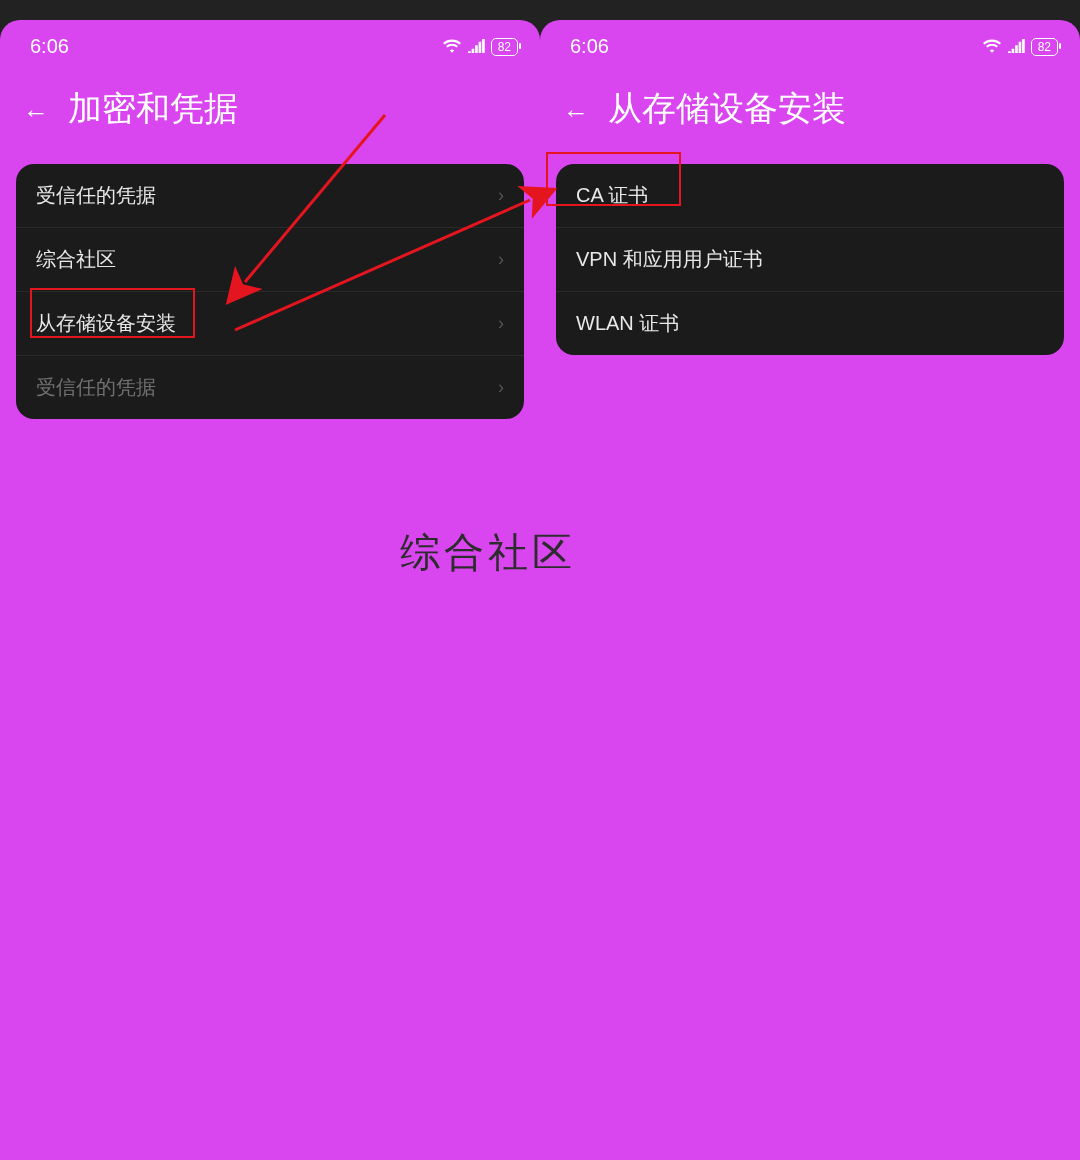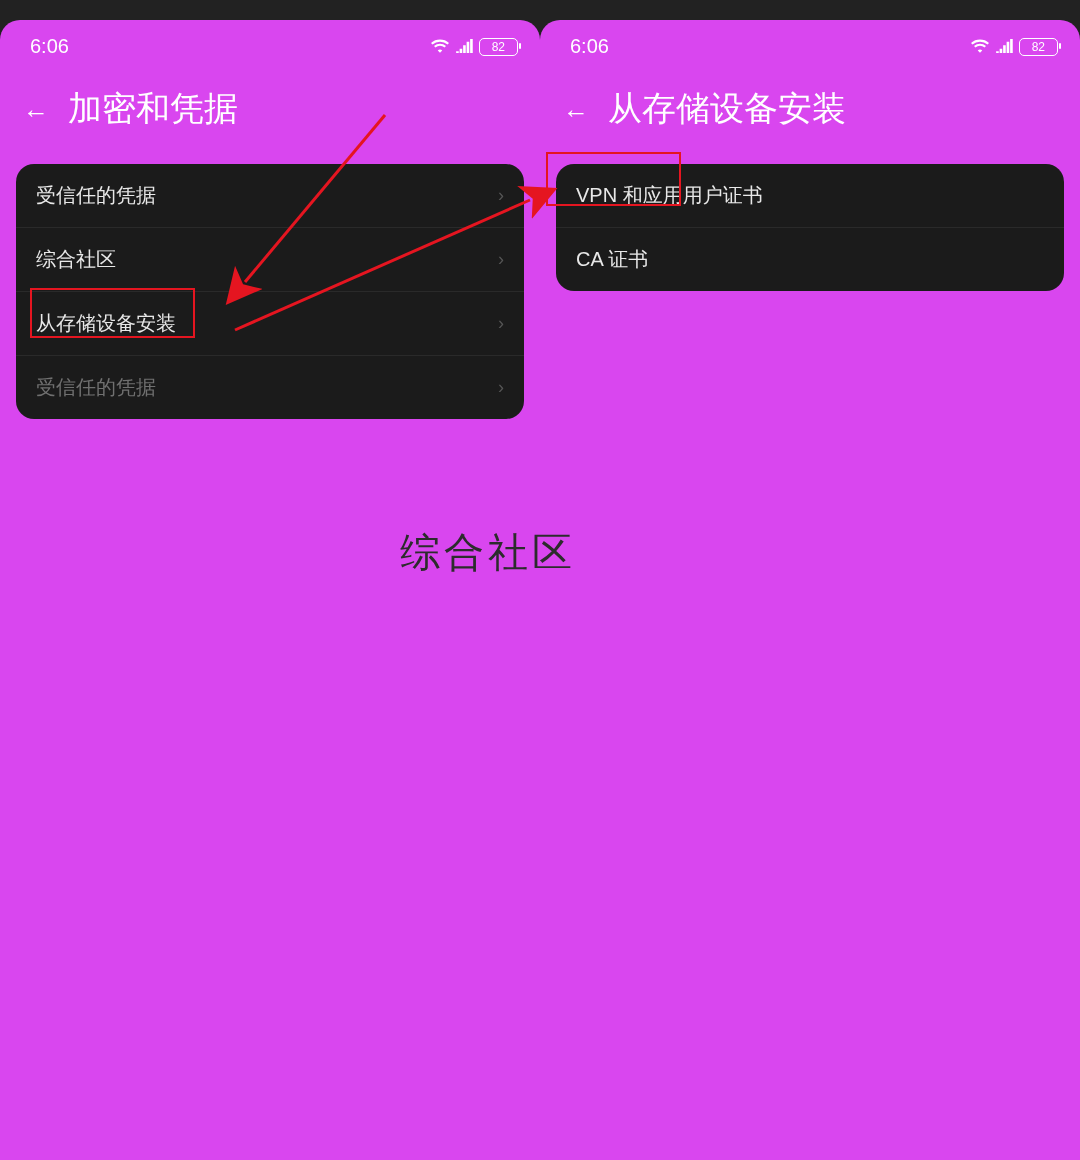--- a/index.html
+++ b/index.html
@@ -34,21 +34,21 @@
   .status-right {
     display: flex;
     align-items: center;
     gap: 6px;
   }
   .battery {
     display: inline-flex;
     align-items: center;
     border: 1.5px solid #fff;
     border-radius: 5px;
-    padding: 0 12px;
+    padding: 0 6px;
     height: 18px;
     font-size: 12px;
     line-height: 14px;
     position: relative;
   }
   .battery::after {
     content: "";
     position: absolute;
     right: -4px;
     top: 4px;
@@ -180,24 +180,27 @@
           <span>82</span>
         </span>
     </span>
   </div>
   <div class="header">
     <span class="back">←</span>
     <span class="title">从存储设备安装</span>
   </div>
   <div class="card">
     <div class="row">
+      <span class="label">CA 证书</span>
+    </div>
+    <div class="row">
       <span class="label">VPN 和应用用户证书</span>
     </div>
     <div class="row">
-      <span class="label">CA 证书</span>
+      <span class="label">WLAN 证书</span>
     </div>
   </div>
 </div>
 
 <div class="highlight-box" style="left:30px; top:288px; width:165px; height:50px;"></div>
 <div class="highlight-box" style="left:546px; top:152px; width:135px; height:54px;"></div>
 
 <div class="watermark" style="left:400px; top:525px;">综合社区</div>
 
 <svg class="arrows">

